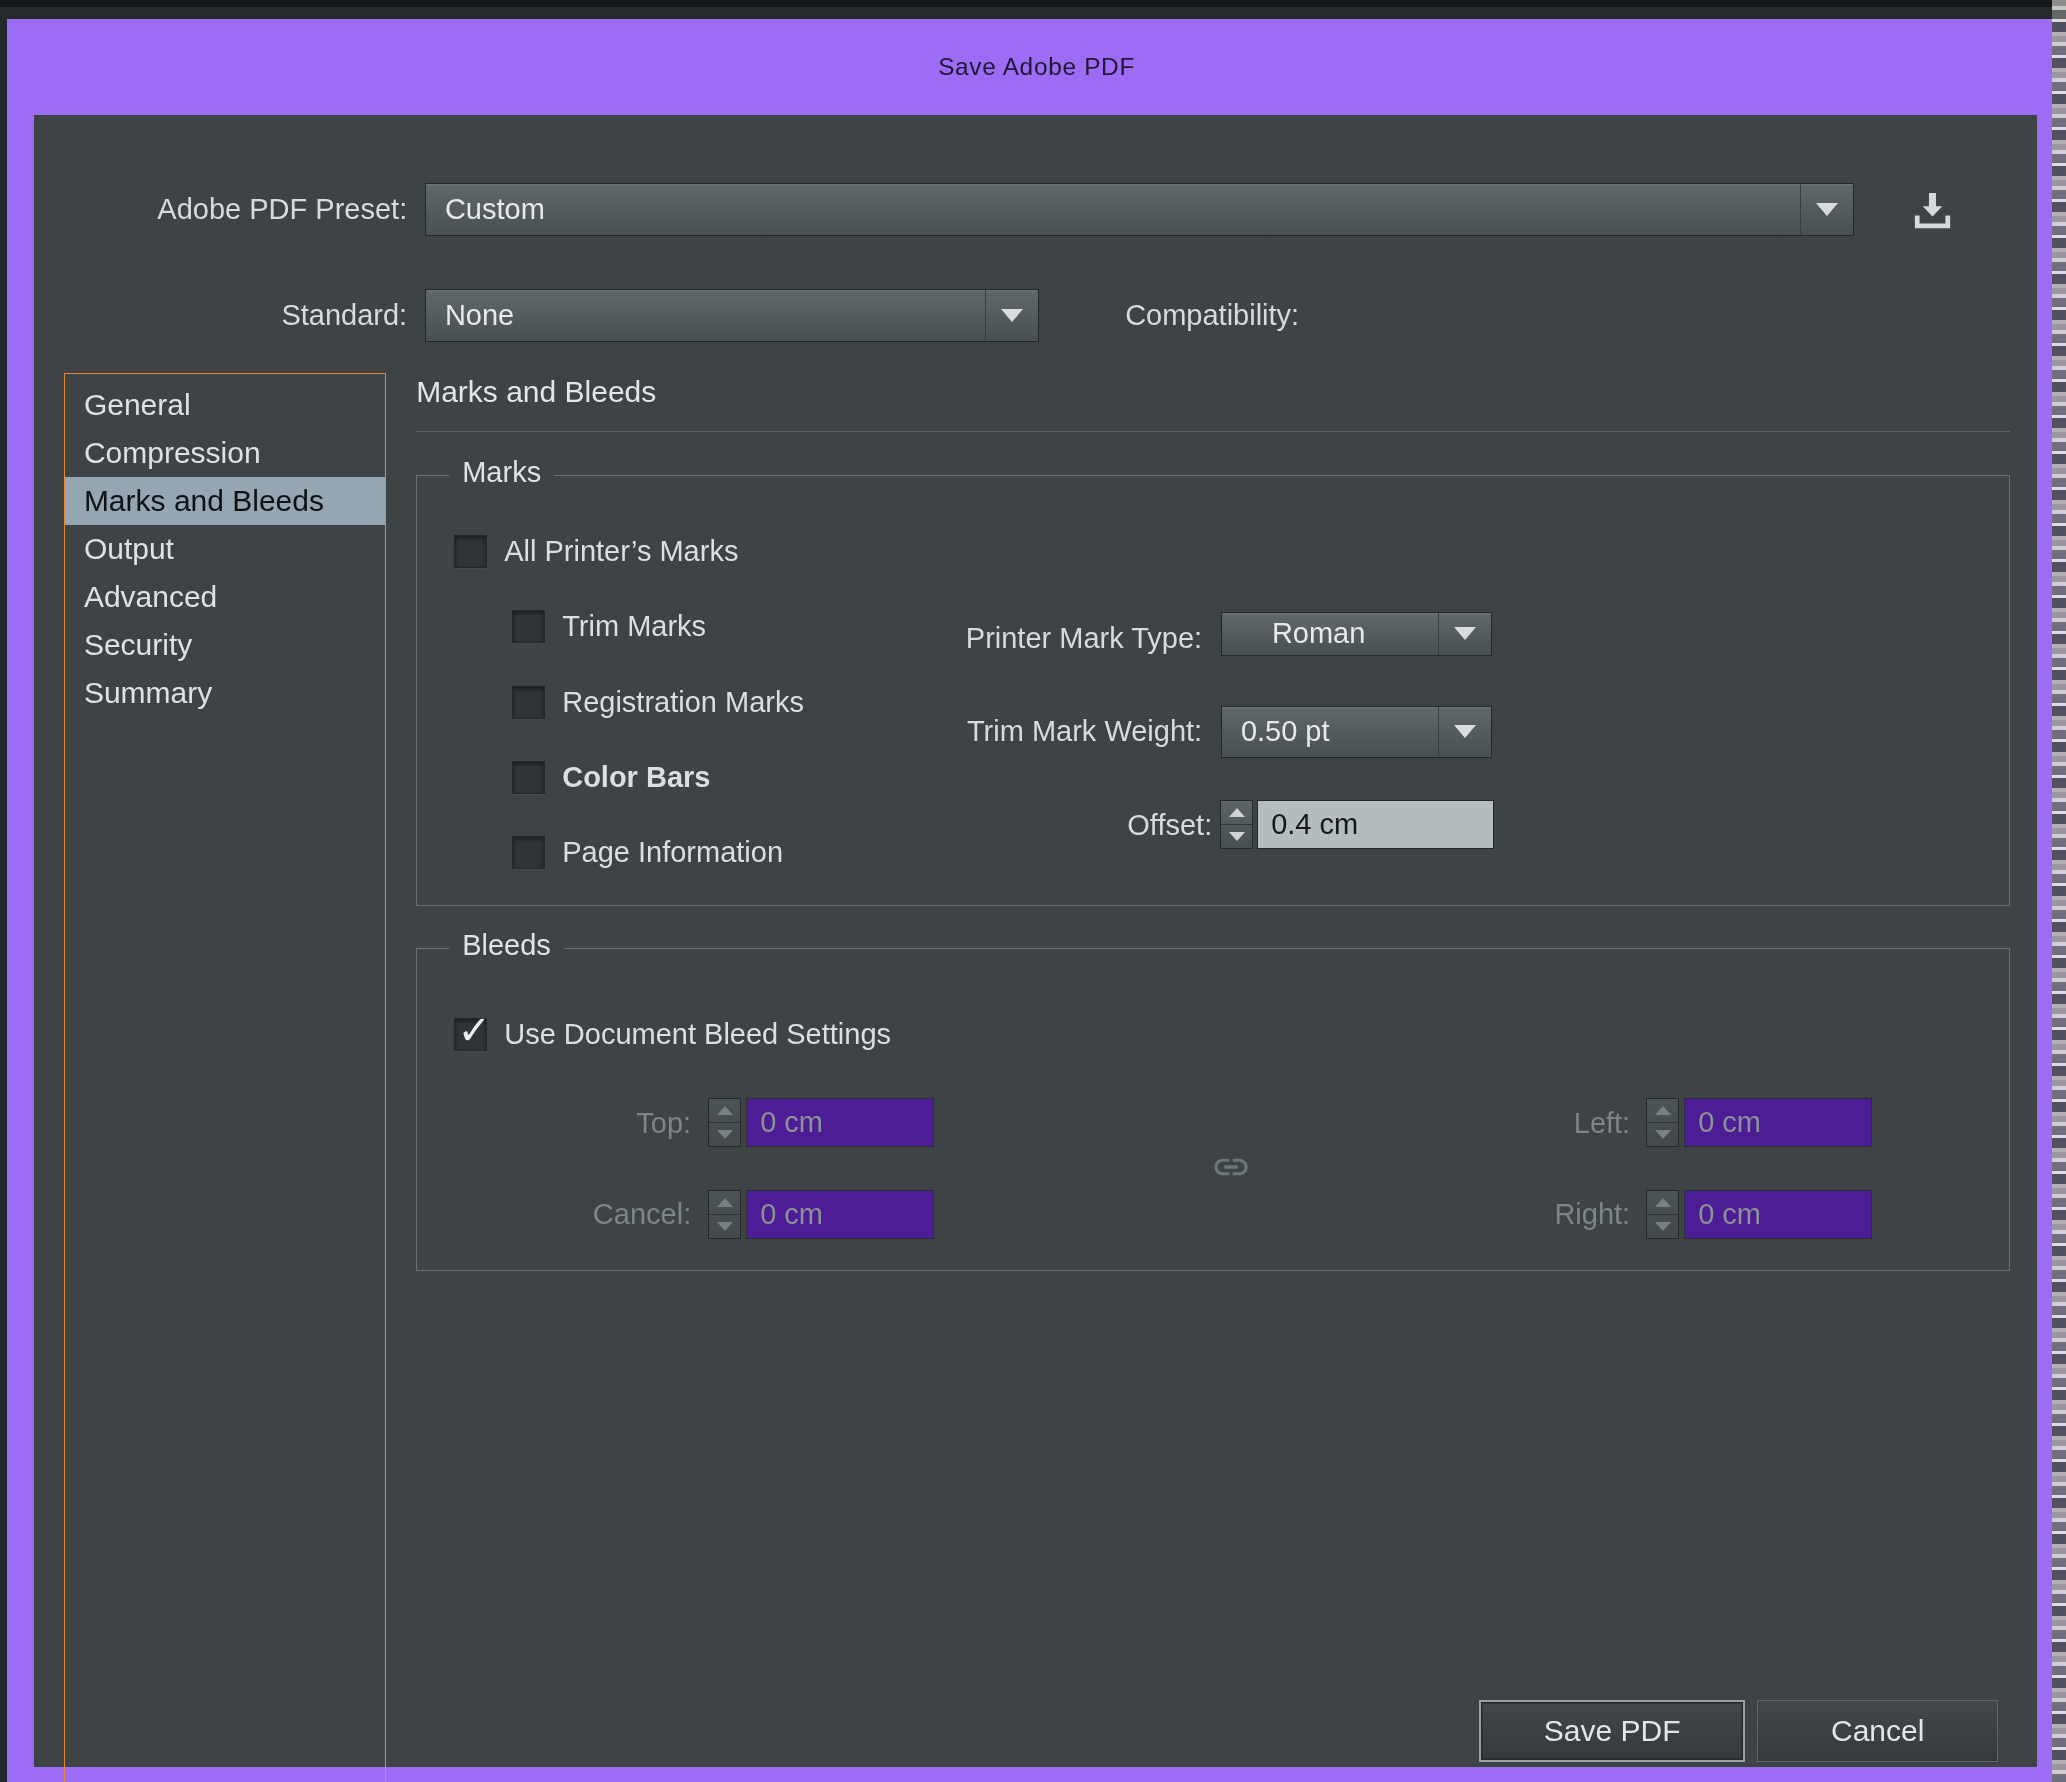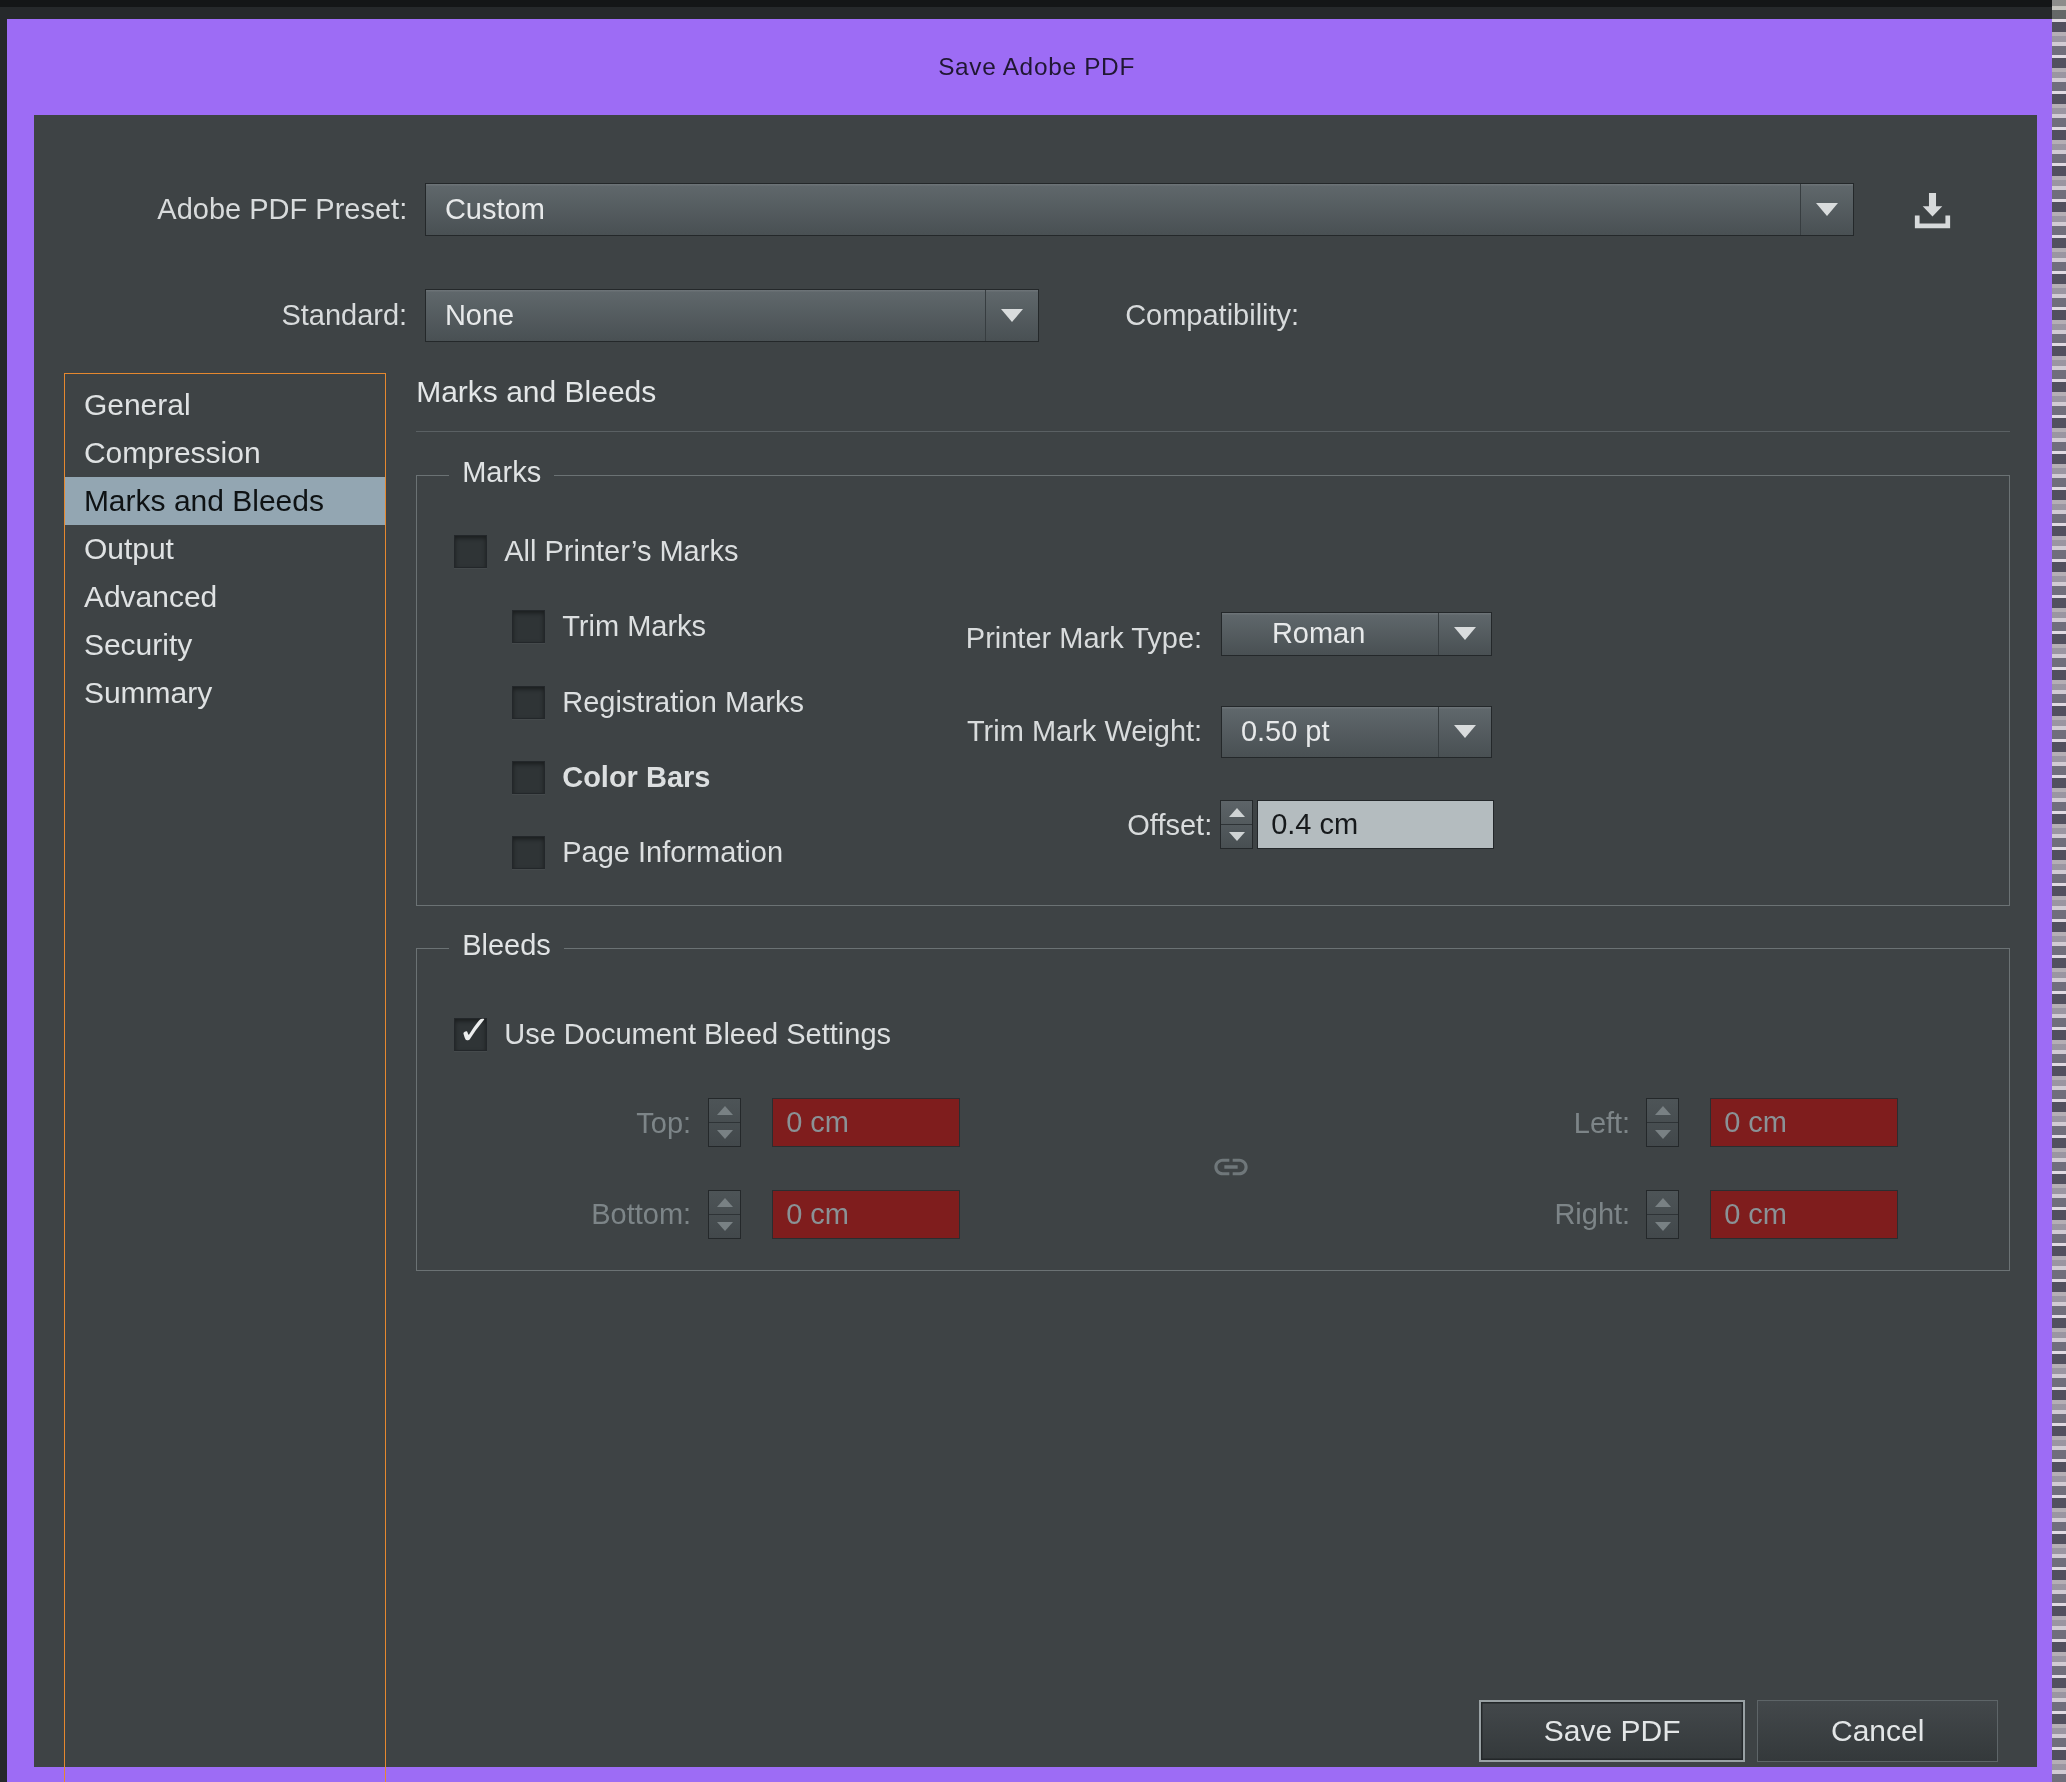--- a/index.html
+++ b/index.html
@@ -77,21 +77,21 @@
   .stepper.dim i.up::after   { border-bottom-color:#798184; }
   .stepper.dim i.down::after { border-top-color:#798184; }
 
   .field-input { position:absolute; height:49px; font-size:29px; padding:0 13px;
                  font-family:"Liberation Sans","DejaVu Sans",sans-serif;
                  border:1.4px solid #23272a; outline:none; }
   .offset-stepper { left:803px; top:324px; }
   .offset-input { left:840px; top:324px; width:237px; background:var(--highlight-field-bg,#b4bcbf); color:#16191b; }
 
   .dim-lbl { color:#7d8588; }
-  .dim-input { background:#7f1d1d; color:#8a9296; border-color:#2a2e30;margin-left:26px; }
+  .dim-input { background:#4c1d95; color:#8a9296; border-color:#2a2e30; }
 
   .top-lbl    { left:59px;   top:157px; width:215px; }
   .bottom-lbl { left:59px;   top:248px; width:215px; }
   .left-lbl   { left:998px; top:157px; width:215px; }
   .right-lbl  { left:998px; top:248px; width:215px; }
   .top-stepper    { left:291px;  top:149px; }
   .bottom-stepper { left:291px;  top:241px; }
   .left-stepper   { left:1229px; top:149px; }
   .right-stepper  { left:1229px; top:241px; }
   .top-input    { left:329px;  top:149px; width:188px; }
@@ -223,21 +223,21 @@
           <span class="chk-label">Use Document Bleed Settings</span>
         </div>
 
         <span class="fs-lbl dim-lbl top-lbl">Top:</span>
         <span class="stepper dim top-stepper">
           <i class="up"></i>
           <i class="down"></i>
         </span>
         <input class="field-input dim-input top-input" type="text" readonly="" value="0 cm" style="">
 
-        <span class="fs-lbl dim-lbl bottom-lbl">Bottom:</span>
+        <span class="fs-lbl dim-lbl bottom-lbl">Cancel:</span>
         <span class="stepper dim bottom-stepper">
           <i class="up"></i>
           <i class="down"></i>
         </span>
         <input class="field-input dim-input bottom-input" type="text" readonly="" value="0 cm" style="">
 
         <span class="fs-lbl dim-lbl left-lbl">Left:</span>
         <span class="stepper dim left-stepper">
           <i class="up"></i>
           <i class="down"></i>

